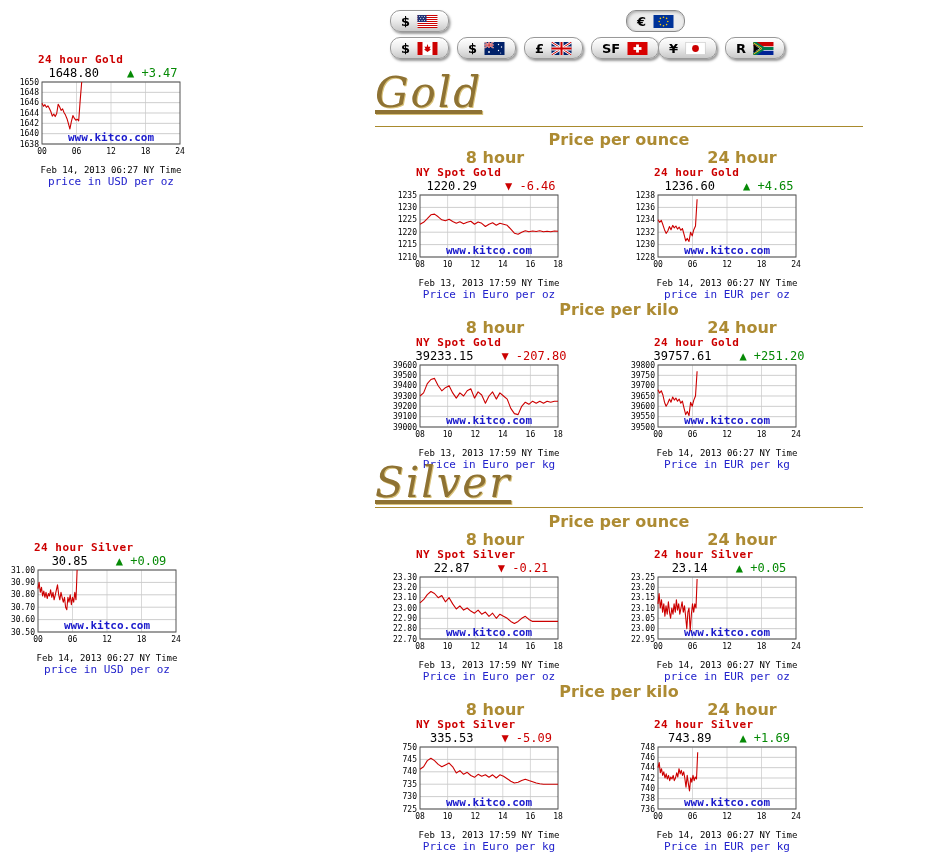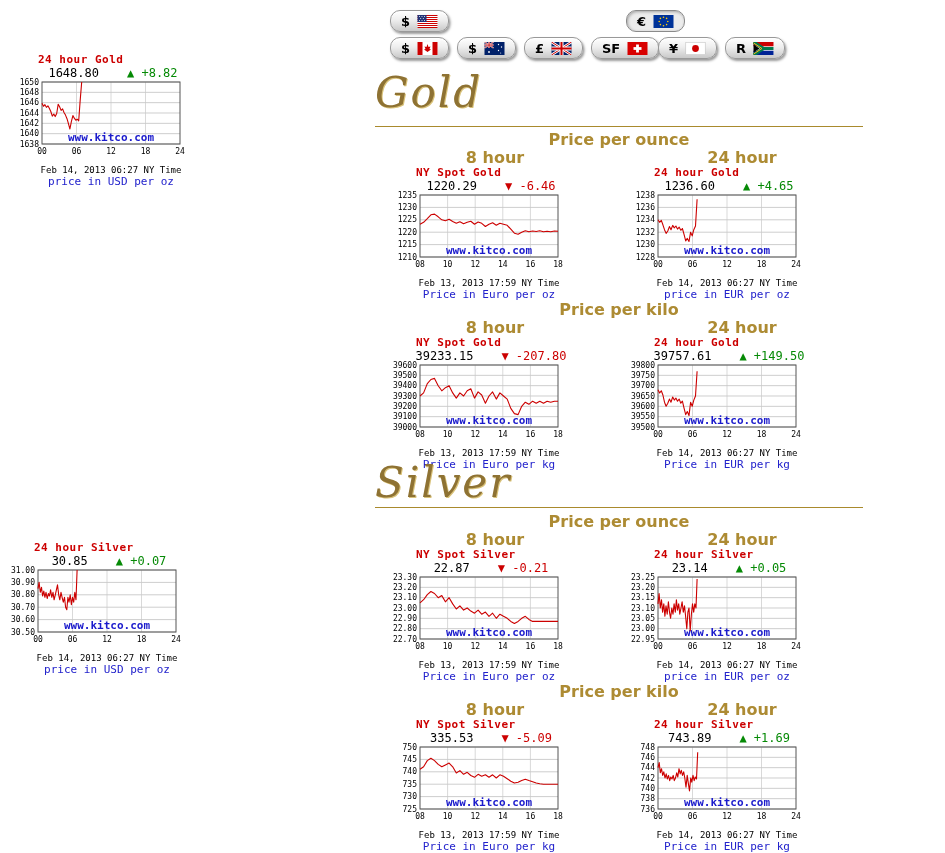--- a/index.html
+++ b/index.html
@@ -9,21 +9,21 @@
   .cbtn{position:absolute;height:20px;display:flex;align-items:center;gap:7px;
         padding:0 10px;border-radius:10px;border:1px solid #999;cursor:pointer;
         background:linear-gradient(180deg,#ffffff 0%,#eeeeee 45%,#c9c9c9 100%);
         box-shadow:1.5px 2px 2.5px rgba(0,0,0,.40), inset 0 1px 0 #fff;
         font:bold 13px "DejaVu Sans",sans-serif;color:#000;}
   .cbtn.selected{background:#ececec;
         box-shadow:inset 1px 1px 3px rgba(0,0,0,.3);border:1px solid #8a8a8a;}
   .cbtn svg{width:21px;height:13px;display:block;}
   
   .metal-head{position:absolute;font:italic 42px "DejaVu Serif",serif;
-        color:#8e7233;text-shadow:1px 1px 0 #d9c27a;letter-spacing:2px;line-height:1;}
+        color:#8e7233;text-shadow:1px 1px 0 #d9c27a;letter-spacing:2px;line-height:1;text-decoration:underline;}
   .rule{position:absolute;width:488px;height:0;border-top:1px solid #a98a2d;}
   .sub-head{position:absolute;width:488px;text-align:center;
         font:bold 16px "DejaVu Sans",sans-serif;color:#ad8b33;}
   .col-head{position:absolute;width:140px;text-align:center;
         font:bold 16px "DejaVu Sans",sans-serif;color:#ad8b33;}
   
   .chart{position:absolute;width:176px;}
   .c-title{font:bold 11px "DejaVu Sans Mono",monospace;color:#cc0000;
         text-align:left;padding-left:26px;letter-spacing:.5px;white-space:nowrap;}
   .c-val{font:12px "DejaVu Sans Mono",monospace;color:#000;display:flex;
@@ -143,21 +143,21 @@
       <rect y="8.7" width="20" height="4.3" fill="#002395"></rect>
       <rect x="6.5" y="5" width="13.5" height="3" fill="#007a4d"></rect>
       <path d="M0 0 L9.8 6.5 L0 13" fill="none" stroke="#007a4d" stroke-width="3.4"></path>
       <path d="M0 .9 L8.4 6.5 L0 12.1" fill="none" stroke="#ffb612" stroke-width="1"></path>
       <path d="M0 2.5 L6 6.5 L0 10.5 Z" fill="#000"></path>
     </svg>
 </div>
 
 <div class="chart" style="left:12px;top:53px"><div class="c-title">24 hour Gold</div><div class="c-val">
       <span>1648.80</span>
-      <span class="up">▲ +8.82</span>
+      <span class="up">▲ +3.47</span>
     </div><svg width="176" height="80" style="overflow: visible;">
       <line x1="30" y1="2" x2="168" y2="2" stroke="#b9b9b9" stroke-width="0.7"></line>
       <text x="27" y="4.5" text-anchor="end" font-size="8" fill="#000" font-family="&quot;DejaVu Sans Mono&quot;,monospace">1650</text>
       <line x1="30" y1="12.333333333333332" x2="168" y2="12.333333333333332" stroke="#b9b9b9" stroke-width="0.7"></line>
       <text x="27" y="14.833333333333332" text-anchor="end" font-size="8" fill="#000" font-family="&quot;DejaVu Sans Mono&quot;,monospace">1648</text>
       <line x1="30" y1="22.666666666666664" x2="168" y2="22.666666666666664" stroke="#b9b9b9" stroke-width="0.7"></line>
       <text x="27" y="25.166666666666664" text-anchor="end" font-size="8" fill="#000" font-family="&quot;DejaVu Sans Mono&quot;,monospace">1646</text>
       <line x1="30" y1="33" x2="168" y2="33" stroke="#b9b9b9" stroke-width="0.7"></line>
       <text x="27" y="35.5" text-anchor="end" font-size="8" fill="#000" font-family="&quot;DejaVu Sans Mono&quot;,monospace">1644</text>
       <line x1="30" y1="43.33333333333333" x2="168" y2="43.33333333333333" stroke="#b9b9b9" stroke-width="0.7"></line>
@@ -173,21 +173,21 @@
       <text x="99" y="74" text-anchor="middle" font-size="8" fill="#000" font-family="&quot;DejaVu Sans Mono&quot;,monospace">12</text>
       <line x1="133.5" y1="2" x2="133.5" y2="64" stroke="#c8c8c8" stroke-width="0.7"></line>
       <text x="133.5" y="74" text-anchor="middle" font-size="8" fill="#000" font-family="&quot;DejaVu Sans Mono&quot;,monospace">18</text>
       <text x="168" y="74" text-anchor="middle" font-size="8" fill="#000" font-family="&quot;DejaVu Sans Mono&quot;,monospace">24</text>
       <rect x="30" y="2" width="138" height="62" fill="none" stroke="#555" stroke-width="1"></rect>
       <text x="99" y="61" text-anchor="middle" font-size="11" font-weight="bold" fill="#1a1acc" font-family="&quot;DejaVu Sans Mono&quot;,monospace">www.kitco.com</text>
       <polyline points="30.0,23.2 31.5,26.3 32.9,24.7 34.4,27.3 35.9,25.8 37.3,28.3 38.8,31.5 40.3,36.1 41.8,34.0 43.2,36.6 44.7,33.5 46.2,24.2 47.6,26.8 49.1,30.4 50.6,28.9 52.0,32.5 53.5,35.1 55.0,38.7 56.5,43.8 57.9,49.0 59.4,41.3 60.9,35.6 62.3,38.2 63.8,40.2 65.3,39.2 66.7,40.8 68.2,20.1 69.7,2.0" fill="none" stroke="#cc0000" stroke-width="1.1" stroke-linejoin="round"></polyline>
     </svg><div class="c-date">Feb 14, 2013 06:27 NY Time</div><div class="c-unit">price in USD per oz</div></div>
 <div class="chart" style="left:8px;top:541px"><div class="c-title">24 hour Silver</div><div class="c-val">
       <span>30.85</span>
-      <span class="up">▲ +0.07</span>
+      <span class="up">▲ +0.09</span>
     </div><svg width="176" height="80" style="overflow: visible;">
       <line x1="30" y1="2" x2="168" y2="2" stroke="#b9b9b9" stroke-width="0.7"></line>
       <text x="27" y="4.5" text-anchor="end" font-size="8" fill="#000" font-family="&quot;DejaVu Sans Mono&quot;,monospace">31.00</text>
       <line x1="30" y1="14.400000000000176" x2="168" y2="14.400000000000176" stroke="#b9b9b9" stroke-width="0.7"></line>
       <text x="27" y="16.900000000000176" text-anchor="end" font-size="8" fill="#000" font-family="&quot;DejaVu Sans Mono&quot;,monospace">30.90</text>
       <line x1="30" y1="26.799999999999912" x2="168" y2="26.799999999999912" stroke="#b9b9b9" stroke-width="0.7"></line>
       <text x="27" y="29.299999999999912" text-anchor="end" font-size="8" fill="#000" font-family="&quot;DejaVu Sans Mono&quot;,monospace">30.80</text>
       <line x1="30" y1="39.20000000000009" x2="168" y2="39.20000000000009" stroke="#b9b9b9" stroke-width="0.7"></line>
       <text x="27" y="41.70000000000009" text-anchor="end" font-size="8" fill="#000" font-family="&quot;DejaVu Sans Mono&quot;,monospace">30.70</text>
       <line x1="30" y1="51.599999999999824" x2="168" y2="51.599999999999824" stroke="#b9b9b9" stroke-width="0.7"></line>
@@ -300,21 +300,21 @@
       <text x="112.8" y="74" text-anchor="middle" font-size="8" fill="#000" font-family="&quot;DejaVu Sans Mono&quot;,monospace">14</text>
       <line x1="140.4" y1="2" x2="140.4" y2="64" stroke="#c8c8c8" stroke-width="0.7"></line>
       <text x="140.4" y="74" text-anchor="middle" font-size="8" fill="#000" font-family="&quot;DejaVu Sans Mono&quot;,monospace">16</text>
       <text x="168" y="74" text-anchor="middle" font-size="8" fill="#000" font-family="&quot;DejaVu Sans Mono&quot;,monospace">18</text>
       <rect x="30" y="2" width="138" height="62" fill="none" stroke="#555" stroke-width="1"></rect>
       <text x="99" y="61" text-anchor="middle" font-size="11" font-weight="bold" fill="#1a1acc" font-family="&quot;DejaVu Sans Mono&quot;,monospace">www.kitco.com</text>
       <polyline points="30.0,33.0 33.6,29.9 37.3,20.6 40.9,16.5 44.5,15.4 48.2,22.7 51.8,27.8 55.4,24.7 59.1,22.7 62.7,29.9 66.3,35.1 69.9,29.9 73.6,33.0 77.2,27.8 80.8,25.8 84.5,35.1 88.1,28.9 91.7,32.0 95.4,40.2 99.0,33.0 102.6,28.9 106.3,36.1 109.9,29.9 113.5,33.0 117.2,36.1 120.8,45.4 124.4,50.6 128.1,51.6 131.7,43.3 135.3,39.2 138.9,41.3 142.6,38.2 146.2,40.2 149.8,38.2 153.5,40.2 157.1,38.2 160.7,39.2 164.4,38.2 168.0,38.2" fill="none" stroke="#cc0000" stroke-width="1.1" stroke-linejoin="round"></polyline>
     </svg><div class="c-date">Feb 13, 2013 17:59 NY Time</div><div class="c-unit">Price in Euro per kg</div></div>
 <div class="chart" style="left:628px;top:336px"><div class="c-title">24 hour Gold</div><div class="c-val">
       <span>39757.61</span>
-      <span class="up">▲ +149.50</span>
+      <span class="up">▲ +251.20</span>
     </div><svg width="176" height="80" style="overflow: visible;">
       <line x1="30" y1="2" x2="168" y2="2" stroke="#b9b9b9" stroke-width="0.7"></line>
       <text x="27" y="4.5" text-anchor="end" font-size="8" fill="#000" font-family="&quot;DejaVu Sans Mono&quot;,monospace">39800</text>
       <line x1="30" y1="12.333333333333332" x2="168" y2="12.333333333333332" stroke="#b9b9b9" stroke-width="0.7"></line>
       <text x="27" y="14.833333333333332" text-anchor="end" font-size="8" fill="#000" font-family="&quot;DejaVu Sans Mono&quot;,monospace">39750</text>
       <line x1="30" y1="22.666666666666664" x2="168" y2="22.666666666666664" stroke="#b9b9b9" stroke-width="0.7"></line>
       <text x="27" y="25.166666666666664" text-anchor="end" font-size="8" fill="#000" font-family="&quot;DejaVu Sans Mono&quot;,monospace">39700</text>
       <line x1="30" y1="33" x2="168" y2="33" stroke="#b9b9b9" stroke-width="0.7"></line>
       <text x="27" y="35.5" text-anchor="end" font-size="8" fill="#000" font-family="&quot;DejaVu Sans Mono&quot;,monospace">39650</text>
       <line x1="30" y1="43.33333333333333" x2="168" y2="43.33333333333333" stroke="#b9b9b9" stroke-width="0.7"></line>

